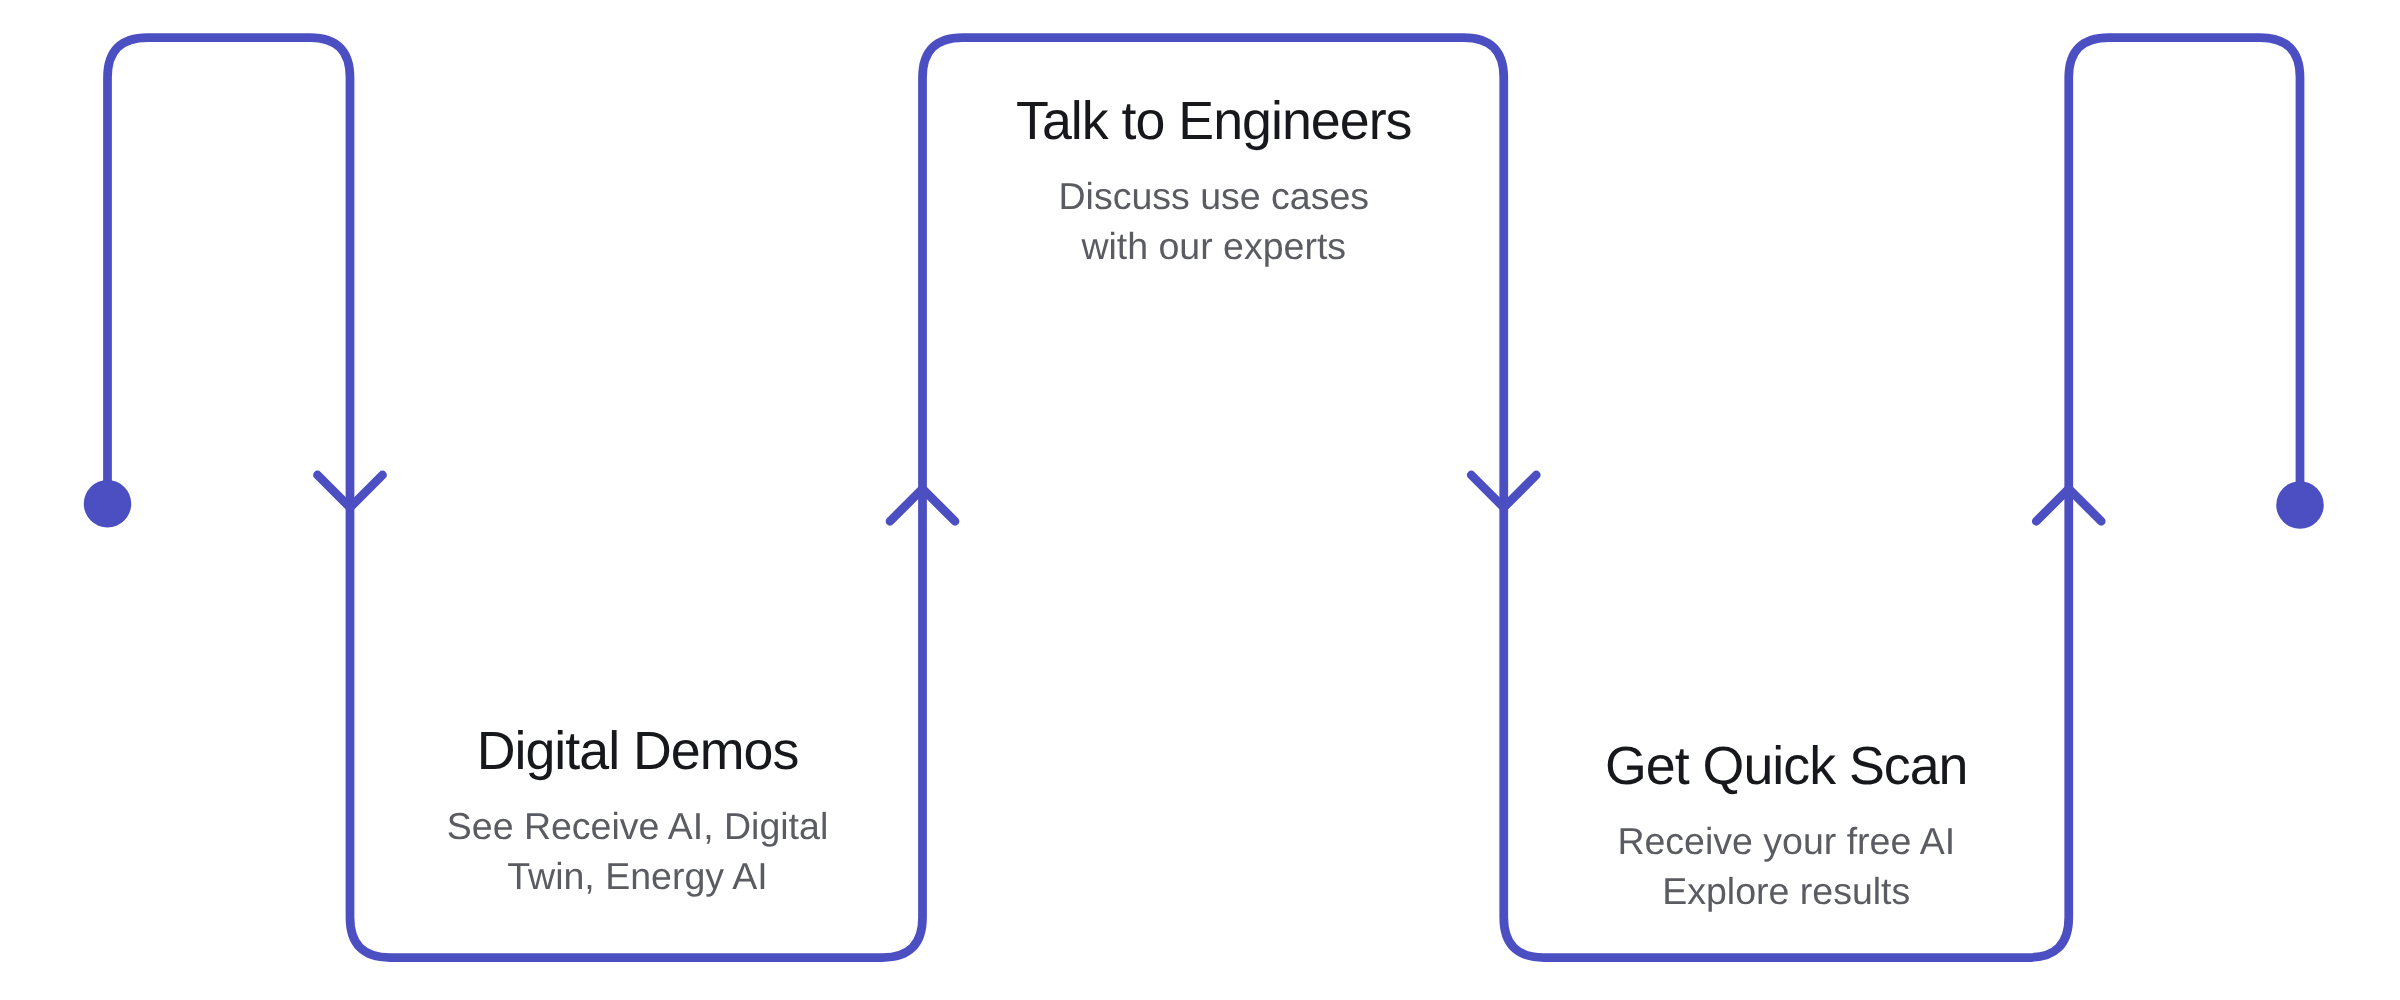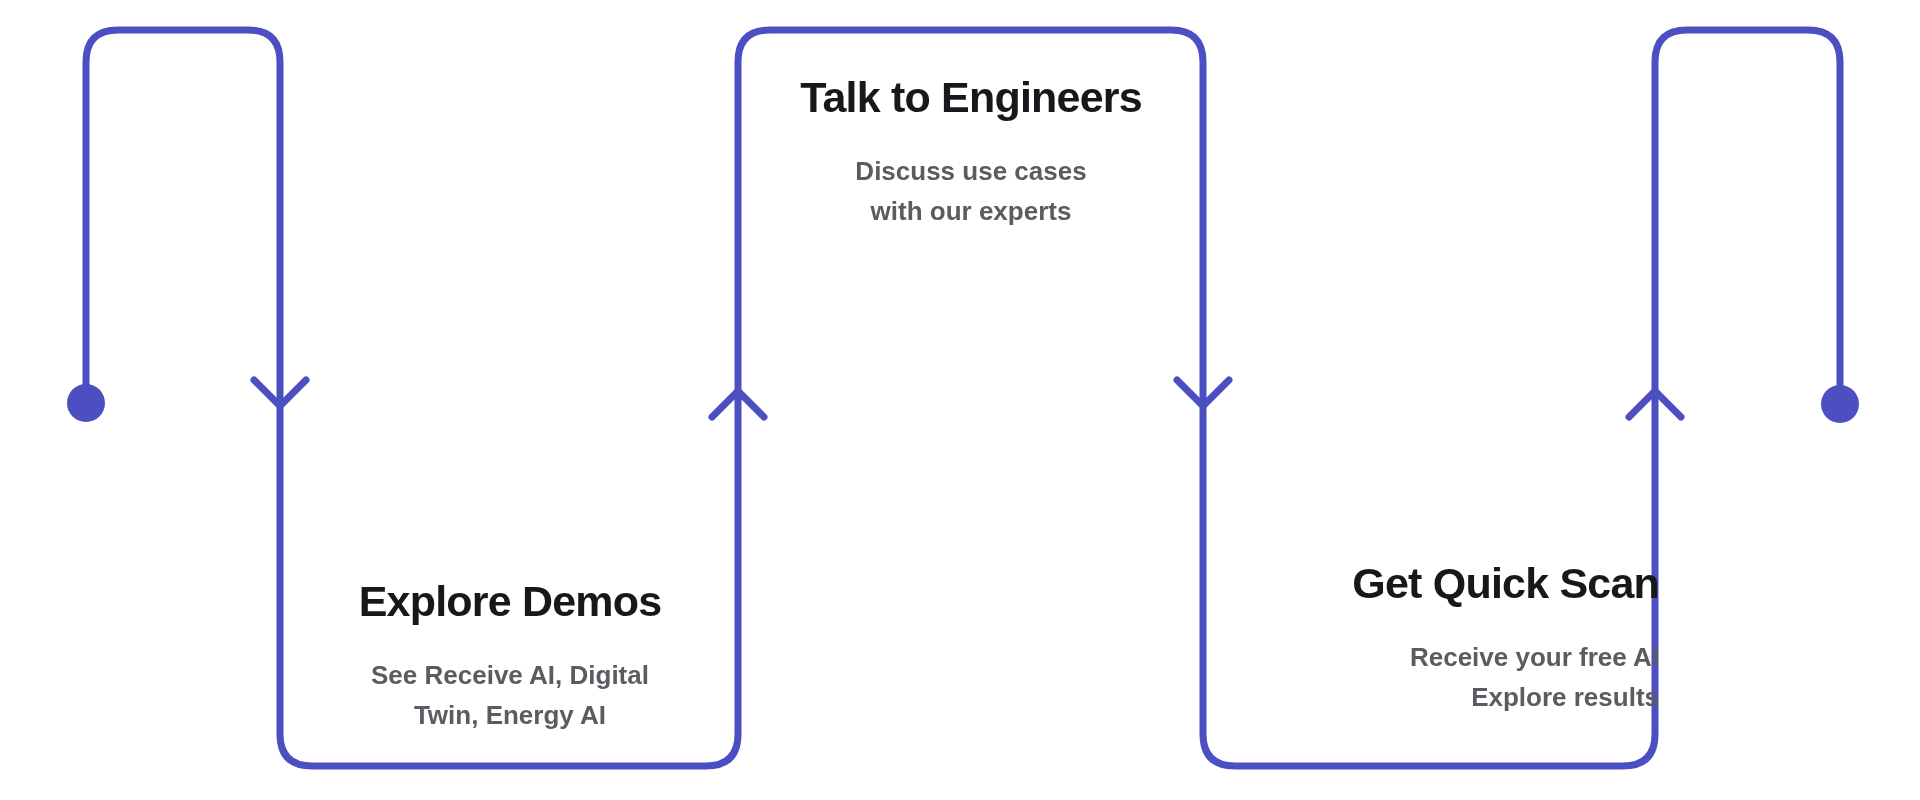--- a/index.html
+++ b/index.html
@@ -30,35 +30,35 @@
     stroke-linejoin: round;
   }
   .step {
     position: absolute;
     width: 460px;
     text-align: center;
   }
   .step-title {
     font-size: 43px;
     line-height: 50px;
-    font-weight: 700;
+    font-weight: 400;
     letter-spacing: -0.8px;
     color: var(--color-title, #17181b);
   }
   .step-sub {
-    margin-top: 29px;
-    font-size: 26px;
+    margin-top: 16px;
+    font-size: 30px;
     line-height: 40px;
-    font-weight: 700;
+    font-weight: 400;
     color: var(--color-subtitle, #5a5c61);
     white-space: pre-line;
   }
   .step-1 { left: 280px;  top: 576px; }
   .step-2 { left: 741px;  top: 72px;  }
-  .step-3 { left: 1199px; top: 558px; text-align: right; }
+  .step-3 { left: 1199px; top: 588px; }
 </style>
 </head>
 <body>
 
 <div class="canvas">
 
   <svg class="flow-svg" viewBox="0 0 1920 800">
     <path class="flow-stroke" d="M 86 403 L 86 62 Q 86 30 118 30 L 248 30 Q 280 30 280 62 L 280 734 Q 280 766 312 766 L 706 766 Q 738 766 738 734 L 738 62 Q 738 30 770 30 L 1171 30 Q 1203 30 1203 62 L 1203 734 Q 1203 766 1235 766 L 1623 766 Q 1655 766 1655 734 L 1655 62 Q 1655 30 1687 30 L 1808 30 Q 1840 30 1840 62 L 1840 404" stroke="#4b4fc2"></path>
 
     <path class="flow-stroke" d="M 254 380 L 280 406 L 306 380" stroke="#4b4fc2"></path>
@@ -68,21 +68,21 @@
     <path class="flow-stroke" d="M 1177 380 L 1203 406 L 1229 380" stroke="#4b4fc2"></path>
 
     <path class="flow-stroke" d="M 1629 417 L 1655 391 L 1681 417" stroke="#4b4fc2"></path>
 
     <circle cx="86" cy="403" r="19" fill="#4b4fc2"></circle>
 
     <circle cx="1840" cy="404" r="19" fill="#4b4fc2"></circle>
   </svg>
 
   <div class="step step-1">
-    <div class="step-title">Explore Demos</div>
+    <div class="step-title">Digital Demos</div>
     <div class="step-sub">See Receive AI, Digital
 Twin, Energy AI</div>
   </div>
 
   <div class="step step-2">
     <div class="step-title">Talk to Engineers</div>
     <div class="step-sub">Discuss use cases
 with our experts</div>
   </div>
 

